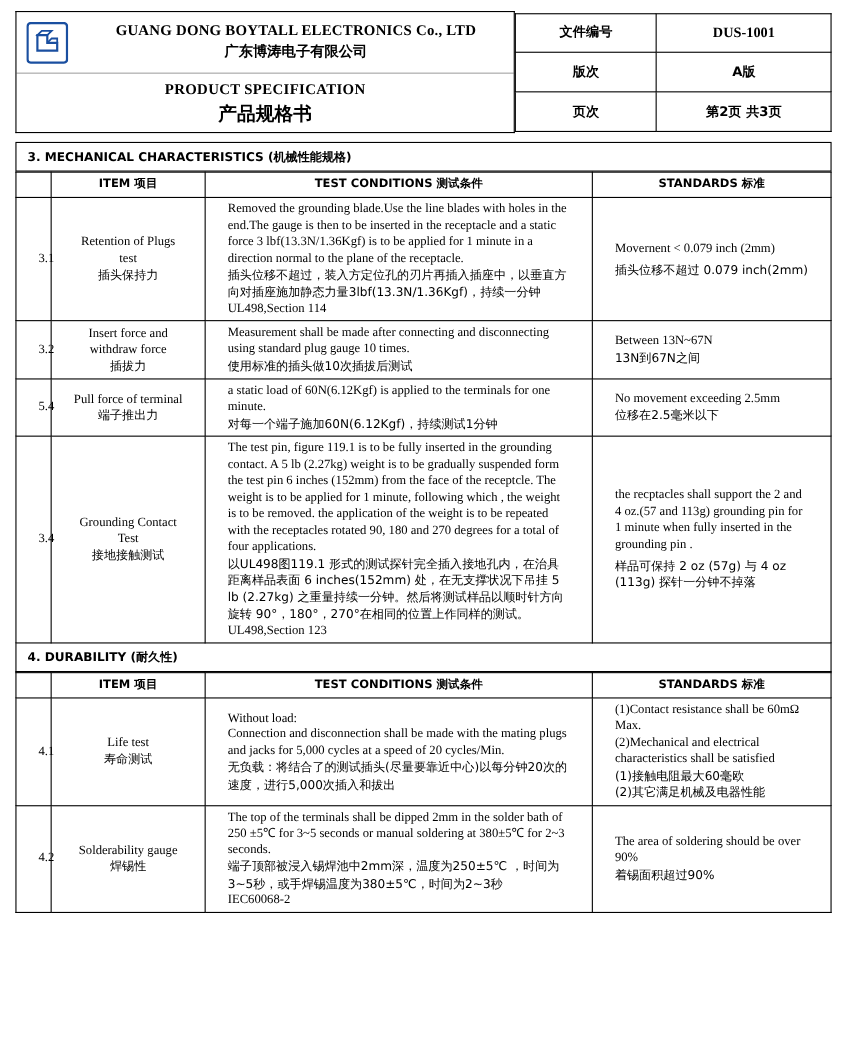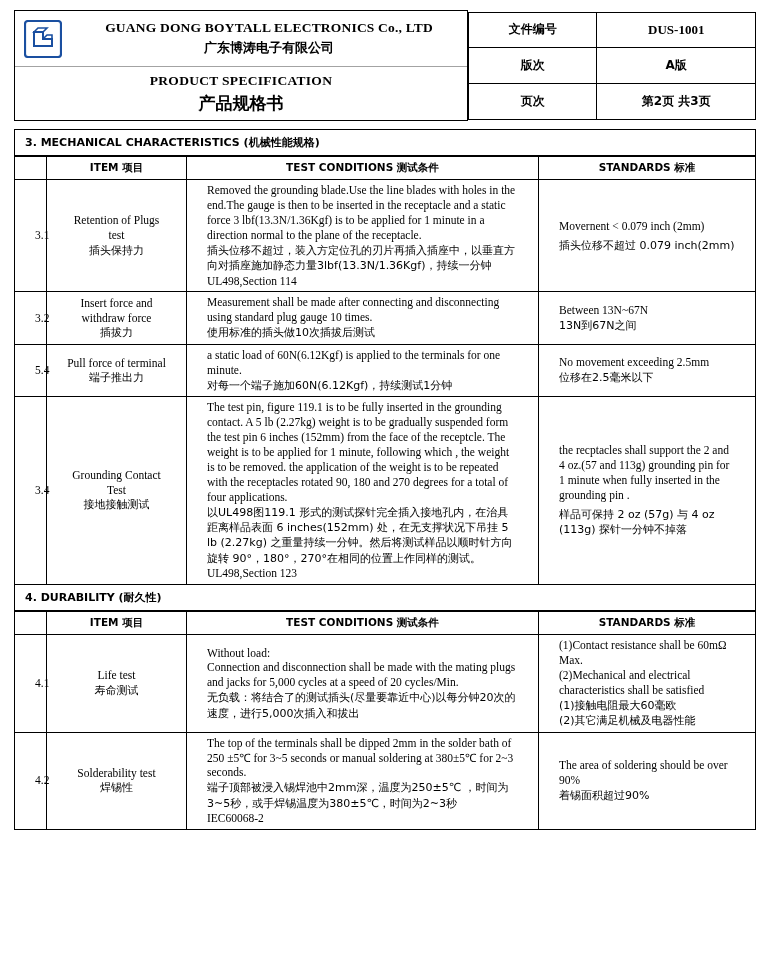--- a/index.html
+++ b/index.html
@@ -369,21 +369,21 @@
         <div class="en nowrapish">(1)Contact resistance shall be 60mΩ Max.
 (2)Mechanical and electrical characteristics shall be satisfied</div>
         <div class="cn nowrapish">(1)接触电阻最大60毫欧
 (2)其它满足机械及电器性能</div>
       </td>
     </tr>
 
     <tr>
       <td class="cell-no">4.2</td>
       <td class="cell-item">
-        <div class="en">Solderability test</div>
+        <div class="en">Solderability gauge</div>
         <div class="cn">焊锡性</div>
       </td>
       <td class="cell-body">
         <div class="en">The top of the terminals shall be dipped 2mm in the solder bath of 250 ±5℃  for 3~5 seconds or manual soldering at 380±5℃  for 2~3 seconds.</div>
         <div class="cn">端子顶部被浸入锡焊池中2mm深，温度为250±5℃ ，时间为3~5秒，或手焊锡温度为380±5℃，时间为2~3秒</div>
         <div class="en">IEC60068-2</div>
       </td>
       <td class="cell-std">
         <div class="en">The area of soldering should be over 90%</div>
         <div class="cn">着锡面积超过90%</div>

